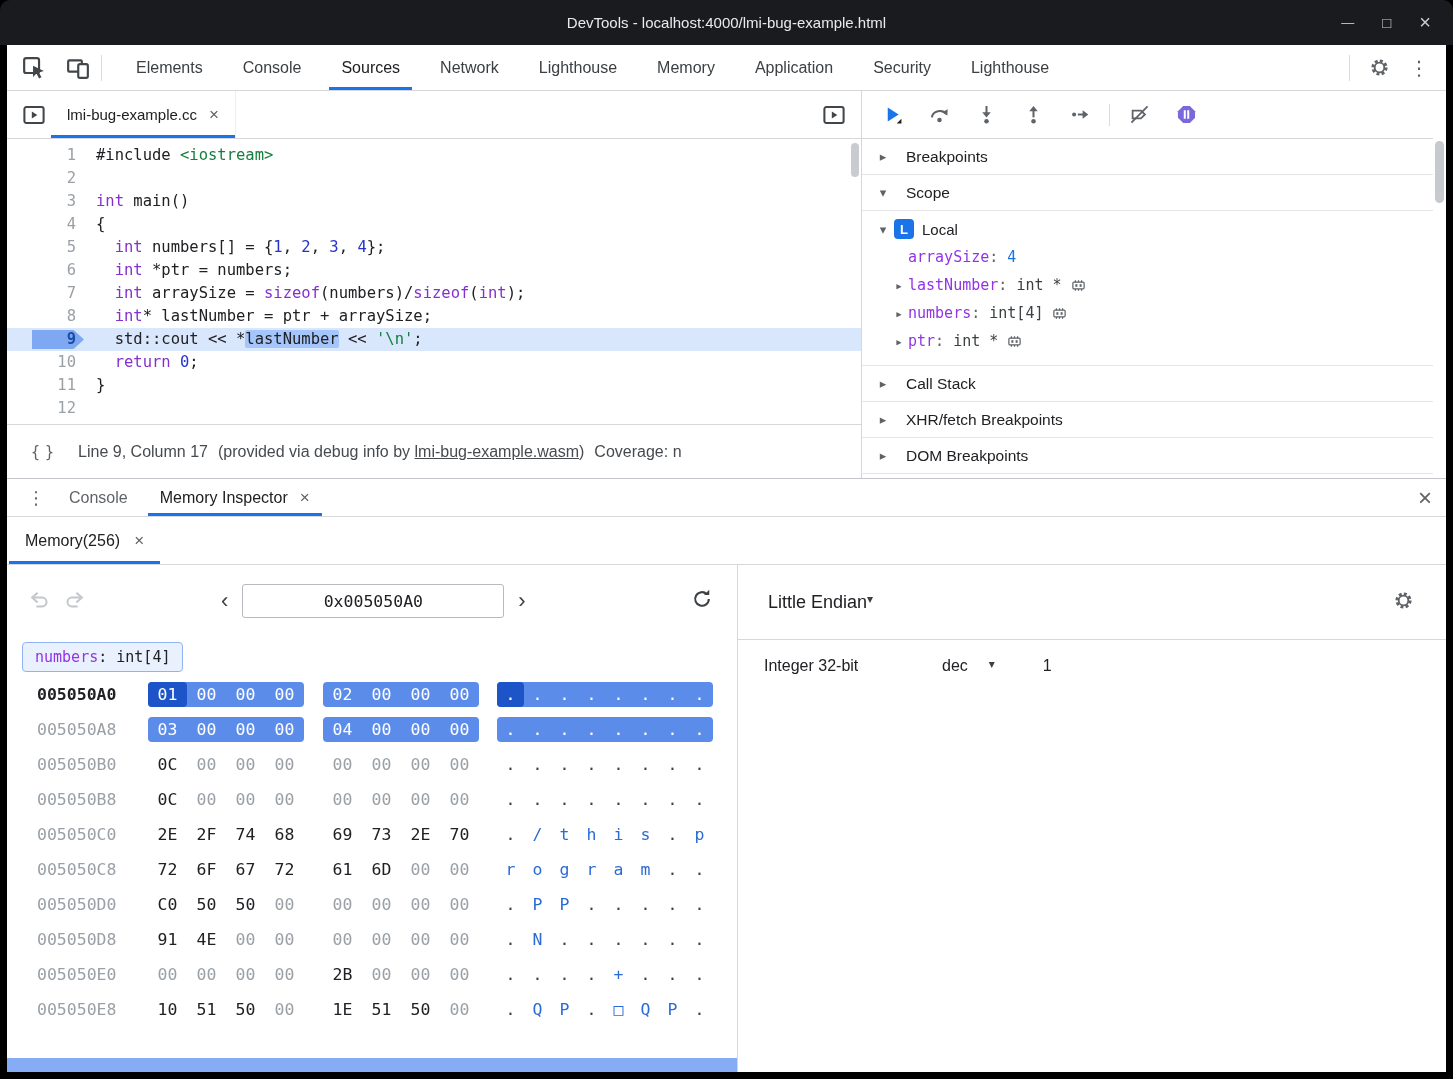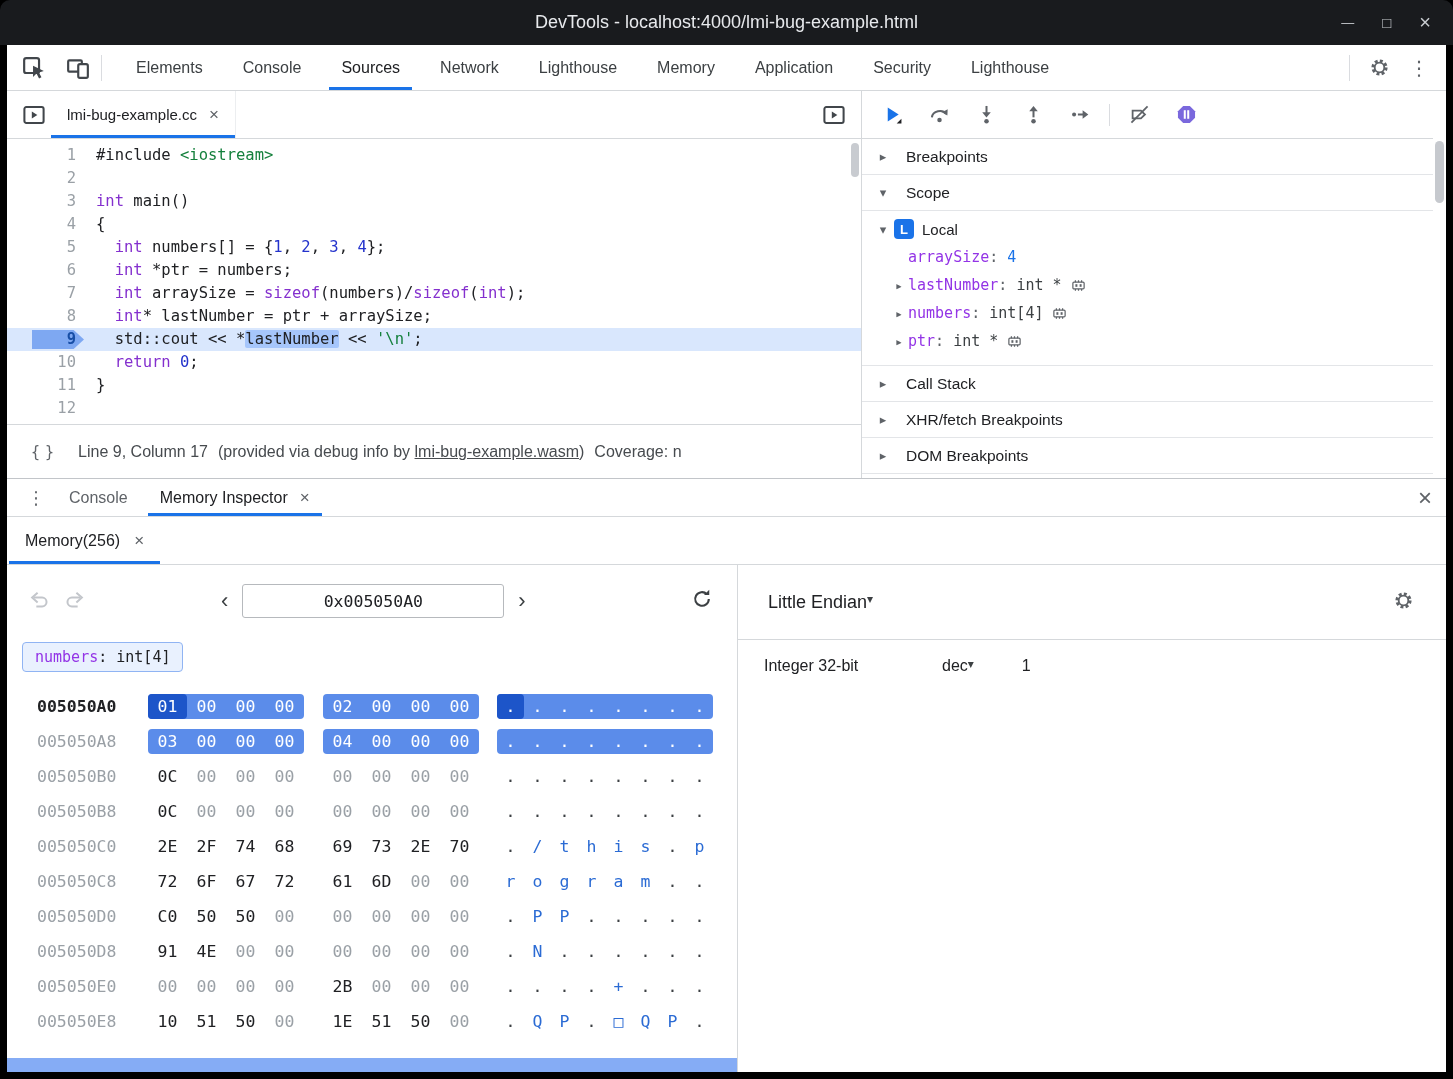--- a/index.html
+++ b/index.html
@@ -1,21 +1,21 @@
 <!DOCTYPE html>
 <html><head>
 <meta charset="utf-8">
 <style>
   *{box-sizing:border-box;margin:0;padding:0}
   html,body{width:1453px;height:1079px}
   body{position:relative;background:#000;font-family:"Liberation Sans",sans-serif;overflow:hidden}
 
   
   .titlebar{position:absolute;top:0;left:0;right:0;height:45px;background:#191b1e;display:flex;align-items:center;justify-content:center;border-radius:10px 10px 0 0}
-  .titlebar .title{color:#e8eaed;font-size:18px;font-weight:500}
+  .titlebar .title{color:#e8eaed;font-size:15px;font-weight:500}
   .win-controls{position:absolute;right:22px;top:0;height:45px;display:flex;align-items:center;gap:28px;color:#c9cdd1}
   .win-min{font-size:13px}.win-max{font-size:15px}.win-close{font-size:20px}
 
   .app{position:absolute;top:45px;left:7px;right:7px;bottom:7px;background:#fff;overflow:hidden}
 
   
   .main-toolbar{height:46px;border-bottom:1px solid #d5d8db;display:flex;align-items:center}
   .tbtn{background:none;border:none;display:flex;align-items:center;justify-content:center;padding:0;cursor:pointer}
   .icon-btn{width:34px;height:34px;margin-left:10px}
   .vsep{width:1px;height:26px;background:#dadce0;margin:0 6px}
@@ -103,21 +103,21 @@
   .hist+.hist{margin-left:14px}
   .nav-group{display:flex;align-items:center;margin-left:128px}
   .pagenav{font-size:22px;color:#3c4043;padding:0 8px;cursor:pointer}
   .addr-input{width:262px;height:34px;border:1px solid #b6b9bd;border-radius:3px;text-align:center;font-family:"DejaVu Sans Mono",monospace;font-size:16.5px;color:#202124;margin:0 6px}
   .refresh{margin-left:auto;margin-right:24px;cursor:pointer}
   .chip-row{height:40px;display:flex;align-items:center}
   .chip{margin-left:15px;display:inline-flex;align-items:center;padding:5px 12px;border:1px solid #90b4f3;background:#e9f1fe;border-radius:4px;font-family:"DejaVu Sans Mono",monospace;font-size:15px;cursor:pointer}
   .chip-name{color:#9334e6}
   .chip-type{color:#202124;white-space:pre}
 
-  .hex-table{margin-top:12px}
+  .hex-table{}
   .hexrow{display:flex;align-items:center;height:35px;font-family:"DejaVu Sans Mono",monospace;font-size:16.5px}
   .addr{width:92px;margin-left:30px;color:#9aa0a6}
   .addr.selected{color:#202124;font-weight:bold}
   .bgroup{display:inline-flex;margin-left:19px;border-radius:4px}
   .bgroup.hl{background:#5b8cea}
   .byte{width:39px;text-align:center;padding:3px 0;border-radius:4px;color:#202124;cursor:pointer}
   .byte.dim{color:#9aa0a6}
   .bgroup.hl .byte{color:#fff}
   .byte.focus{background:#1d55c9;color:#fff}
   .ascii-g{display:inline-flex;margin-left:18px;border-radius:4px}
@@ -127,21 +127,21 @@
   .ascii-g.hl .achar{color:#fff}
   .achar.focus{background:#1d55c9;color:#fff}
   .hex-scrollbar{position:absolute;left:0;bottom:0;width:730px;height:14px;background:#85acf5}
 
   .vi-header{height:75px;display:flex;align-items:center;border-bottom:1px solid #d5d8db}
   .vi-endian{margin-left:30px;font-size:18px;color:#202124;display:flex;align-items:flex-start;cursor:pointer}
   .chev{font-size:12px;color:#3c4043}
   .vi-gear{margin-left:auto;margin-right:32px}
   .vi-row{margin-top:17px;display:flex;align-items:center}
   .vi-type{margin-left:26px;font-size:16px;color:#202124;width:128px}
-  .vi-format{margin-left:50px;font-size:16px;color:#202124;display:flex;align-items:flex-start;gap:0;cursor:pointer}
+  .vi-format{margin-left:50px;font-size:16px;color:#202124;display:flex;align-items:flex-start;gap:21px;cursor:pointer}
   .vi-value{margin-left:48px;font-size:16px;color:#202124}
 </style>
 </head>
 <body>
 
 <div class="titlebar">
   <div class="title">DevTools - localhost:4000/lmi-bug-example.html</div>
   <div class="win-controls">
     <span class="win-min">—</span>
     <span class="win-max">□</span>

